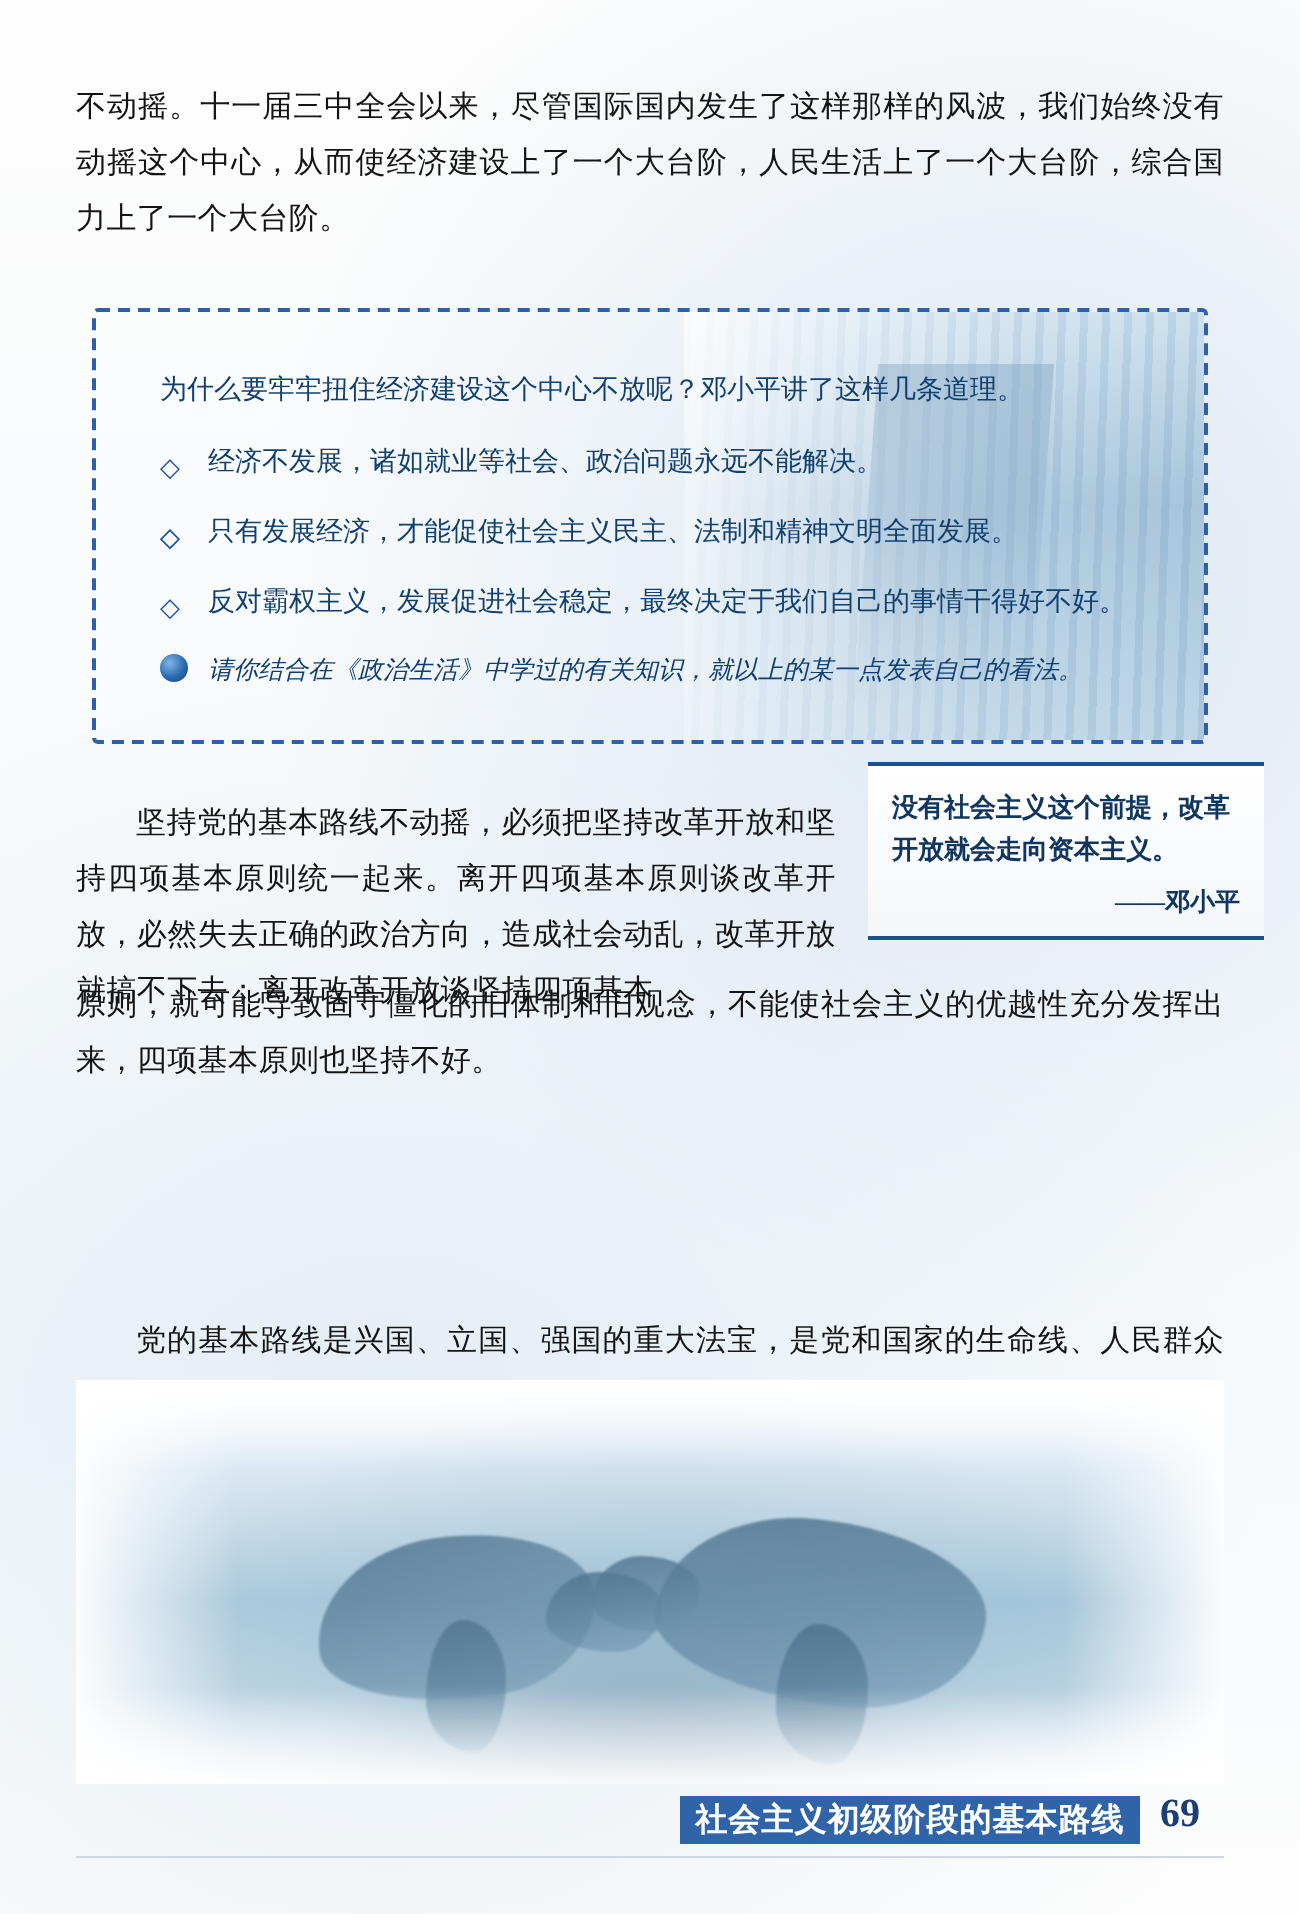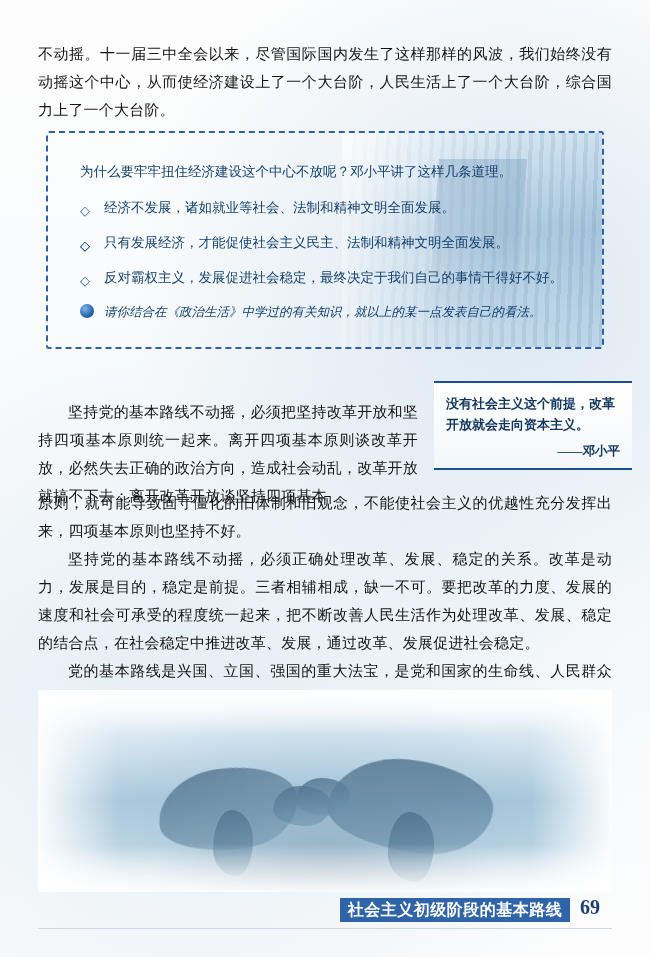--- a/index.html
+++ b/index.html
@@ -44,21 +44,21 @@
   #para-top {
     left: 38px;
     top: 40px;
     width: 574px;
   }
 
   
   .activity-box {
     position: absolute;
     left: 46px;
-    top: 131px;
+    top: 154px;
     width: 558px;
     height: 218px;
     border: 2px dashed #2f5fa8;
     border-radius: 3px;
     box-sizing: border-box;
     overflow: hidden;
   }
   .activity-photo {
     position: absolute;
     right: 0; top: 0;
@@ -250,21 +250,21 @@
 
   <div class="body-text" id="para-top">不动摇。十一届三中全会以来，尽管国际国内发生了这样那样的风波，我们始终没有动摇这个中心，从而使经济建设上了一个大台阶，人民生活上了一个大台阶，综合国力上了一个大台阶。</div>
 
   <div class="activity-box">
     <div class="activity-photo"></div>
     <div class="activity-inner">
       <p class="act-lead">为什么要牢牢扭住经济建设这个中心不放呢？邓小平讲了这样几条道理。</p>
 
       <p class="act-item">
         <span class="diamond">◇</span>
-        <span>经济不发展，诸如就业等社会、法制和精神文明全面发展。</span>
+        <span>经济不发展，诸如就业等社会、政治问题永远不能解决。</span>
       </p>
       <p class="act-item">
         <span class="diamond">◇</span>
       </p>
       <p class="act-item">
         <span class="diamond">◇</span>
         <span>只有发展经济，才能促使社会主义民主、法制和精神文明全面发展。</span>
       </p>
       <p class="act-item">
         <span class="diamond">◇</span>
@@ -280,21 +280,20 @@
 
   <div class="body-text" id="para-2">坚持党的基本路线不动摇，必须把坚持改革开放和坚持四项基本原则统一起来。离开四项基本原则谈改革开放，必然失去正确的政治方向，造成社会动乱，改革开放就搞不下去；离开改革开放谈坚持四项基本</div>
 
   <div class="body-text" id="para-2b">原则，就可能导致固守僵化的旧体制和旧观念，不能使社会主义的优越性充分发挥出来，四项基本原则也坚持不好。</div>
 
   <div class="quote-box">
     <p class="quote-text">没有社会主义这个前提，改革开放就会走向资本主义。</p>
     <span class="quote-attr">——邓小平</span>
   </div>
 
-  <div class="body-text" id="para-3">坚持党的基本路线不动摇，必须正确处理改革、发展、稳定的关系。改革是动力，发展是目的，稳定是前提。三者相辅相成，缺一不可。要把改革的力度、发展的速度和社会可承受的程度统一起来，把不断改善人民生活作为处理改革、发展、稳定的结合点，在社会稳定中推进改革、发展，通过改革、发展促进社会稳定。</div>
 
   <div class="body-text" id="para-4">党的基本路线是兴国、立国、强国的重大法宝，是党和国家的生命线、人民群众的幸福线，必须长期坚持，决不能动摇。</div>
 
   <div class="bottom-photo">
     <div class="bull bull-a"></div>
     <div class="bull bull-a2"></div>
     <div class="bull bull-head-a"></div>
     <div class="bull bull-b"></div>
     <div class="bull bull-b2"></div>
     <div class="bull bull-head-b"></div>

